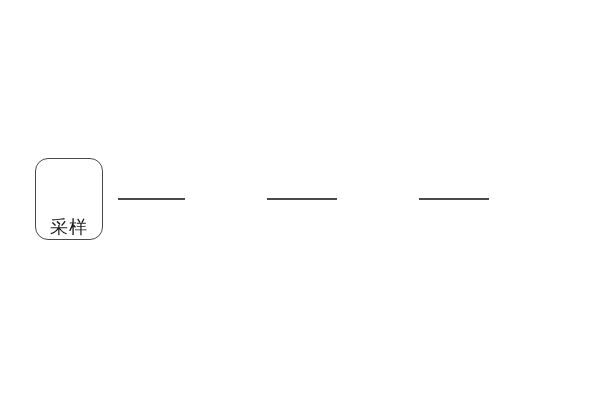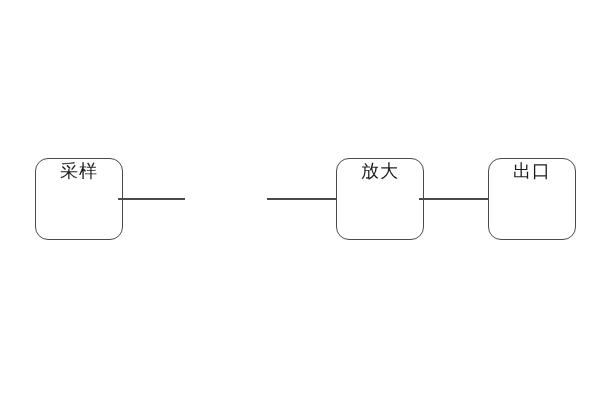--- a/index.html
+++ b/index.html
@@ -11,28 +11,28 @@
   #canvas {
     position: relative;
     width: 600px;
     height: 400px;
     background: #ffffff;
     overflow: hidden;
   }
   .node {
     position: absolute;
     top: 158px;
-    width: 88px;
+    width: 68px;
     height: 82px;
     box-sizing: border-box;
     border: 1.6px solid #4a4a4a;
     border-radius: 13px;
     background: #ffffff;
     display: flex;
-    align-items: flex-start;
+    align-items: flex-end;
     justify-content: center;
   }
   .node .label {
     font-size: 18px;
     color: #1a1a1a;
     letter-spacing: 1px;
     user-select: none;
   }
   .edge {
     position: absolute;
@@ -55,23 +55,17 @@
 
   <div class="node" id="node-1">
     <span class="label">采样</span>
   </div>
 
   <div class="edge" id="edge-1"></div>
 
 
   <div class="edge" id="edge-2"></div>
 
-  <div class="node" id="node-3">
-    <span class="label">放大</span>
-  </div>
 
   <div class="edge" id="edge-3"></div>
 
-  <div class="node" id="node-4">
-    <span class="label">出口</span>
-  </div>
 
 </div>
 
 </body></html>

